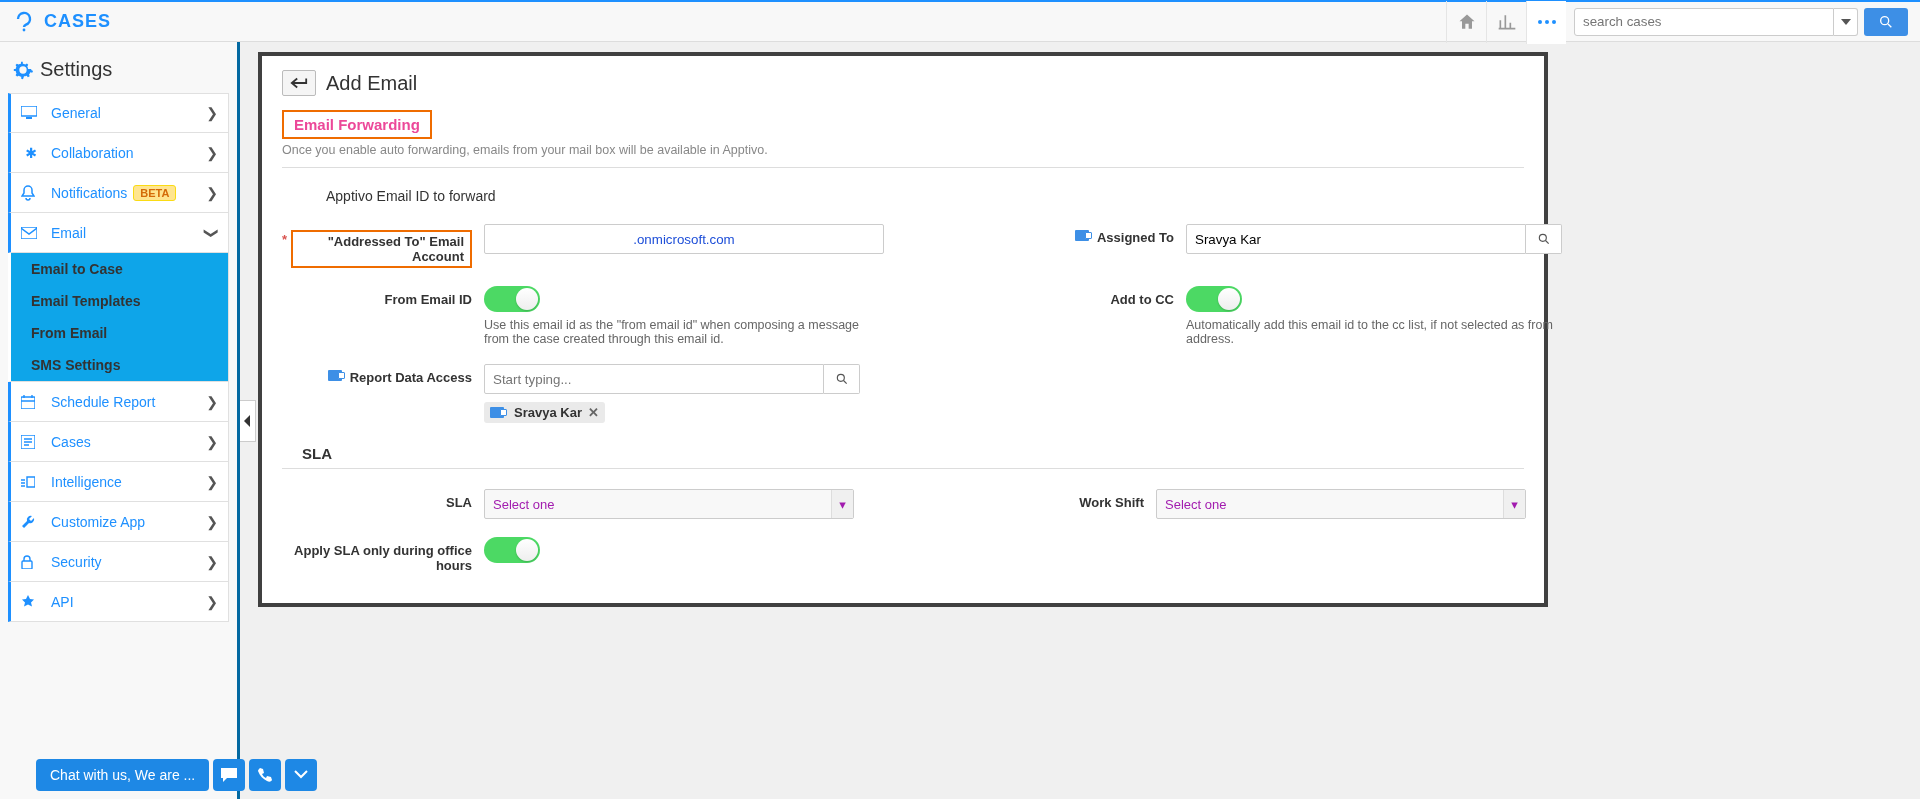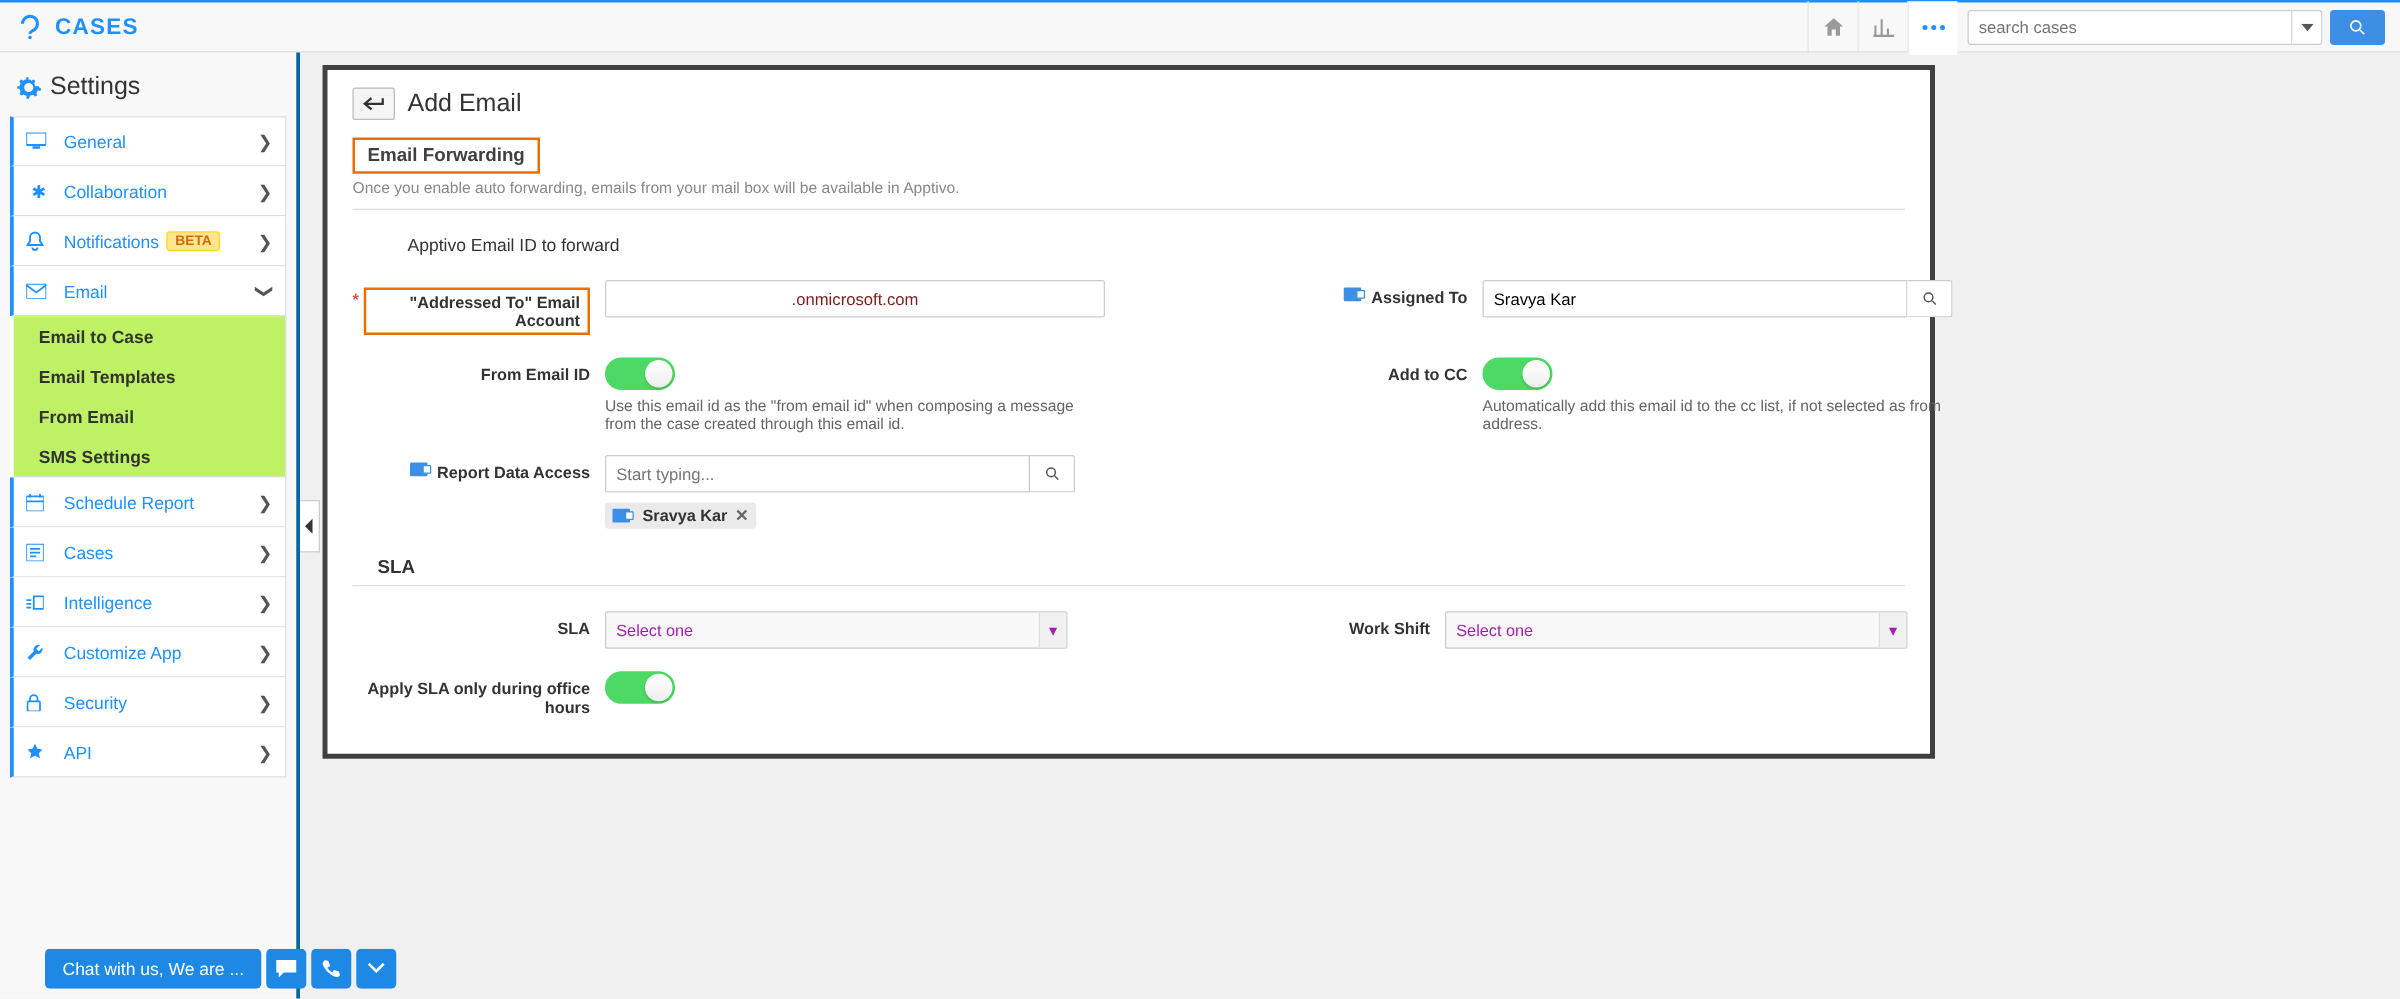--- a/index.html
+++ b/index.html
@@ -25,35 +25,35 @@
 .sidebar::-webkit-scrollbar-thumb { background: #b3b3b3; border-radius: 4px; }
 .sidebar::-webkit-scrollbar-track { background: #e8e8e8; }
 .sidebar-head { display: flex; align-items: center; gap: 6px; padding: 6px 4px 12px; }
 .sidebar-head .gear { color: #1e90ff; }
 .sidebar-head .title { font-size: 20px; font-weight: 500; color: #333; }
 .nav-item { display:flex; align-items:center; height: 40px; background: #fff; border: 1px solid #e0e0e0; border-left: 3px solid #1e90ff; margin-bottom: 0px; padding: 0 10px; cursor: pointer; color: #1e90ff; font-size: 14px; }
 .nav-item + .nav-item, .nav-item + .subnav + .nav-item, .subnav + .nav-item { border-top: none; }
 .nav-item .nav-icon { width: 20px; text-align: center; margin-right: 10px; color: #1e90ff; }
 .nav-item .chev { margin-left: auto; color: #555; font-size: 14px; }
 .badge { background: #ffe58f; color: #d46b08; padding: 1px 6px; border-radius: 3px; font-size: 11px; font-weight: bold; margin-left: 6px; border: 1px solid #fadb14; }
-.subnav { background: #bef264; border: 1px solid #e0e0e0; border-top:none; border-left: 3px solid #fff; }
+.subnav { background: #0ea5e9; border: 1px solid #e0e0e0; border-top:none; border-left: 3px solid #fff; }
 .sub-item { padding: 8px 10px 8px 20px; cursor: pointer; color: #333; font-size: 14px; font-weight: bold; }
 
 .expand-handle { position: absolute; left: 240px; top: 50%; transform: translateY(-50%); width: 16px; height: 42px; background: #fff; border: 1px solid #ccc; border-left: none; display:flex; align-items:center; justify-content:center; cursor:pointer; z-index: 10; }
 
 .main { flex: 1; padding: 10px 10px 10px 18px; overflow: auto; }
 .panel { background: #fff; border: 4px solid #404040; padding: 14px 20px 30px; max-width: 1290px; }
 
 .panel-top { display:flex; align-items:center; gap: 10px; margin-bottom: 14px; }
 .back-btn { width: 34px; height: 26px; border: 1px solid #bbb; background: #f5f5f5; display:flex; align-items:center; justify-content:center; cursor:pointer; border-radius: 2px; }
 .page-title { font-size: 20px; color: #333; }
 
 .section-title-wrap { margin-bottom: 4px; }
 .highlight-box { display: inline-block; border: 2px solid #ef6c00; padding: 4px 10px; }
-.section-title { font-size: 15px; font-weight: bold; color: #404040; }
+.section-title { font-size: 15px; font-weight: bold; color: #ec4899; }
 .section-sub { color: #888; font-size: 12.5px; margin-top: 4px; }
 .hr { border-top: 1px solid #ddd; margin: 10px 0 20px; }
 
 .form-section-title { font-weight: normal; font-size: 14px; margin: 0 0 20px 44px; }
 
 .form-grid { display: grid; grid-template-columns: 1fr 1fr; column-gap: 100px; row-gap: 18px; }
 .form-row { display: flex; align-items: flex-start; gap: 12px; }
 .label-col { width: 190px; text-align: right; font-weight: bold; font-size: 13px; padding-top: 6px; position: relative; display:flex; justify-content:flex-end; align-items:flex-start; gap:4px; }
 .label-col .req { color: #d9534f; position: relative; top: 2px; }
 .label-hl { border: 2px solid #ef6c00; padding: 2px 6px; display:inline-block; }
@@ -263,21 +263,21 @@
       <div class="form-section-title">Apptivo Email ID to forward</div>
 
       <div class="form-grid">
 
         <div class="form-row">
           <div class="label-col">
             <span class="req">*</span>
             <span class="label-hl">"Addressed To" Email Account</span>
           </div>
           <div class="input-col">
-            <input class="text-input" style="text-align: center; color: #7f1d1d;" value=".onmicrosoft.com">
+            <input class="text-input" style="text-align: center; color: #1d4ed8;" value=".onmicrosoft.com">
           </div>
         </div>
         <div class="form-row">
           <div class="label-col">
             <span class="icon-mini"></span>
             <span>Assigned To</span>
           </div>
           <div class="input-col">
             <div class="search-group">
               <input class="text-input wide" value="Sravya Kar" style="">

